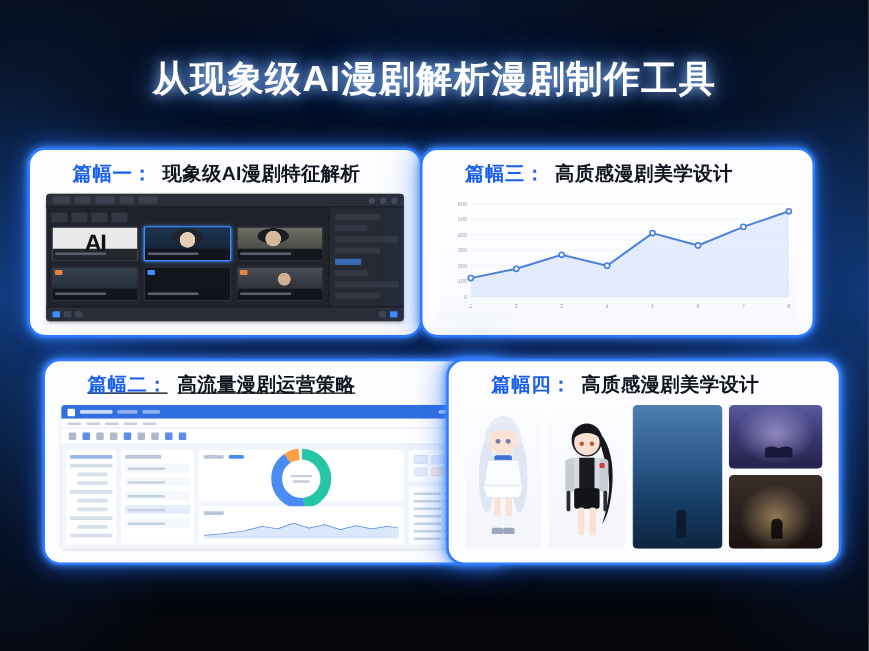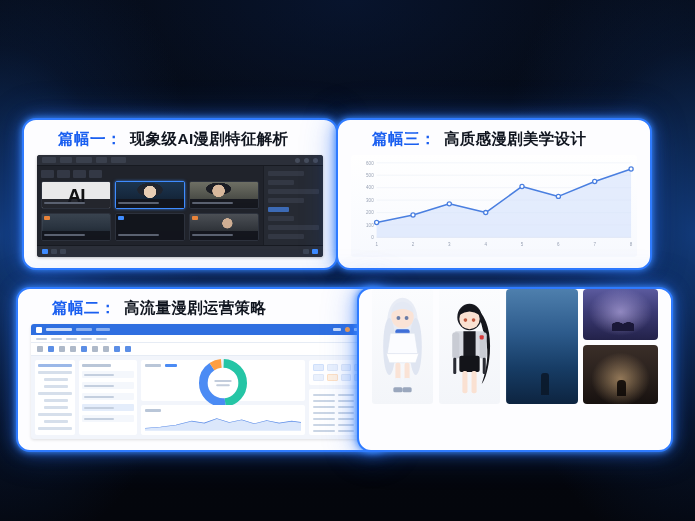--- a/index.html
+++ b/index.html
@@ -40,21 +40,21 @@
     border: 2px solid #2f7bff;
     border-radius: 14px;
     box-shadow:
       0 0 6px rgba(60,140,255,0.95),
       0 0 16px rgba(45,120,255,0.60),
       0 0 34px rgba(35,100,235,0.35);
     overflow: hidden;
   }
   .card-1 { left: 22px;  top: 118px; width: 316px; height: 152px; }
   .card-3 { left: 336px; top: 118px; width: 316px; height: 152px; }
-  .card-2 { left: 16px;  top: 287px; width: 372px; height: 165px; }
+  .card-2 { left: 34px;  top: 287px; width: 372px; height: 165px; text-decoration: underline; }
   .card-4 { left: 357px; top: 287px; width: 316px; height: 165px; }
 
   .card-head {
     display: flex; align-items: baseline; gap: 8px;
     padding: 9px 0 5px 18px;
   }
   .card-badge {
     font-size: 15.5px; font-weight: 700; color: #1a5ff0; letter-spacing: .5px; margin-left: 16px;
   }
   .card-title {
@@ -284,20 +284,23 @@
     position: absolute; left: 0; right: 0; top: 478px; text-align: center;
     font-size: 15px; font-weight: 500; color: #c9ced8; letter-spacing: 1.2px;
     text-shadow: 0 0 8px rgba(120,160,230,.35);
   }
 </style>
 </head>
 <body>
 
 <div class="stage">
 
+  <div class="title-wrap">
+    <h1 class="main-title">从现象级AI漫剧解析漫剧制作工具</h1>
+  </div>
 
   <section class="card card-1">
     <div class="card-head">
       <span class="card-badge">篇幅一：</span>
       <span class="card-title">现象级AI漫剧特征解析</span>
     </div>
     <div class="card-body">
       <div class="editor">
         <div class="ed-topbar">
           <span class="ed-tab" style="width:14px"></span>
@@ -579,20 +582,24 @@
                   <span class="tag or"></span>
                 </span>
             </div>
           </div>
         </div>
       </div>
     </div>
   </section>
 
   <section class="card card-4">
+    <div class="card-head">
+      <span class="card-badge">篇幅四：</span>
+      <span class="card-title">高质感漫剧美学设计</span>
+    </div>
     <div class="card-body">
       <div class="gallery">
 
         <div class="char">
           <svg viewBox="0 0 60 110" style="width:100%;height:100%">
             <ellipse cx="30" cy="30" rx="15" ry="23" fill="#e8ecf5"></ellipse>
             <ellipse cx="17" cy="55" rx="6" ry="28" fill="#dfe5f1"></ellipse>
             <ellipse cx="43" cy="55" rx="6" ry="28" fill="#dfe5f1"></ellipse>
             <circle cx="30" cy="26" r="11" fill="#fae3d6"></circle>
             <path d="M19,22 a11,11 0 0 1 22,0 q-11,-8 -22,0 Z" fill="#e4e9f4"></path>

